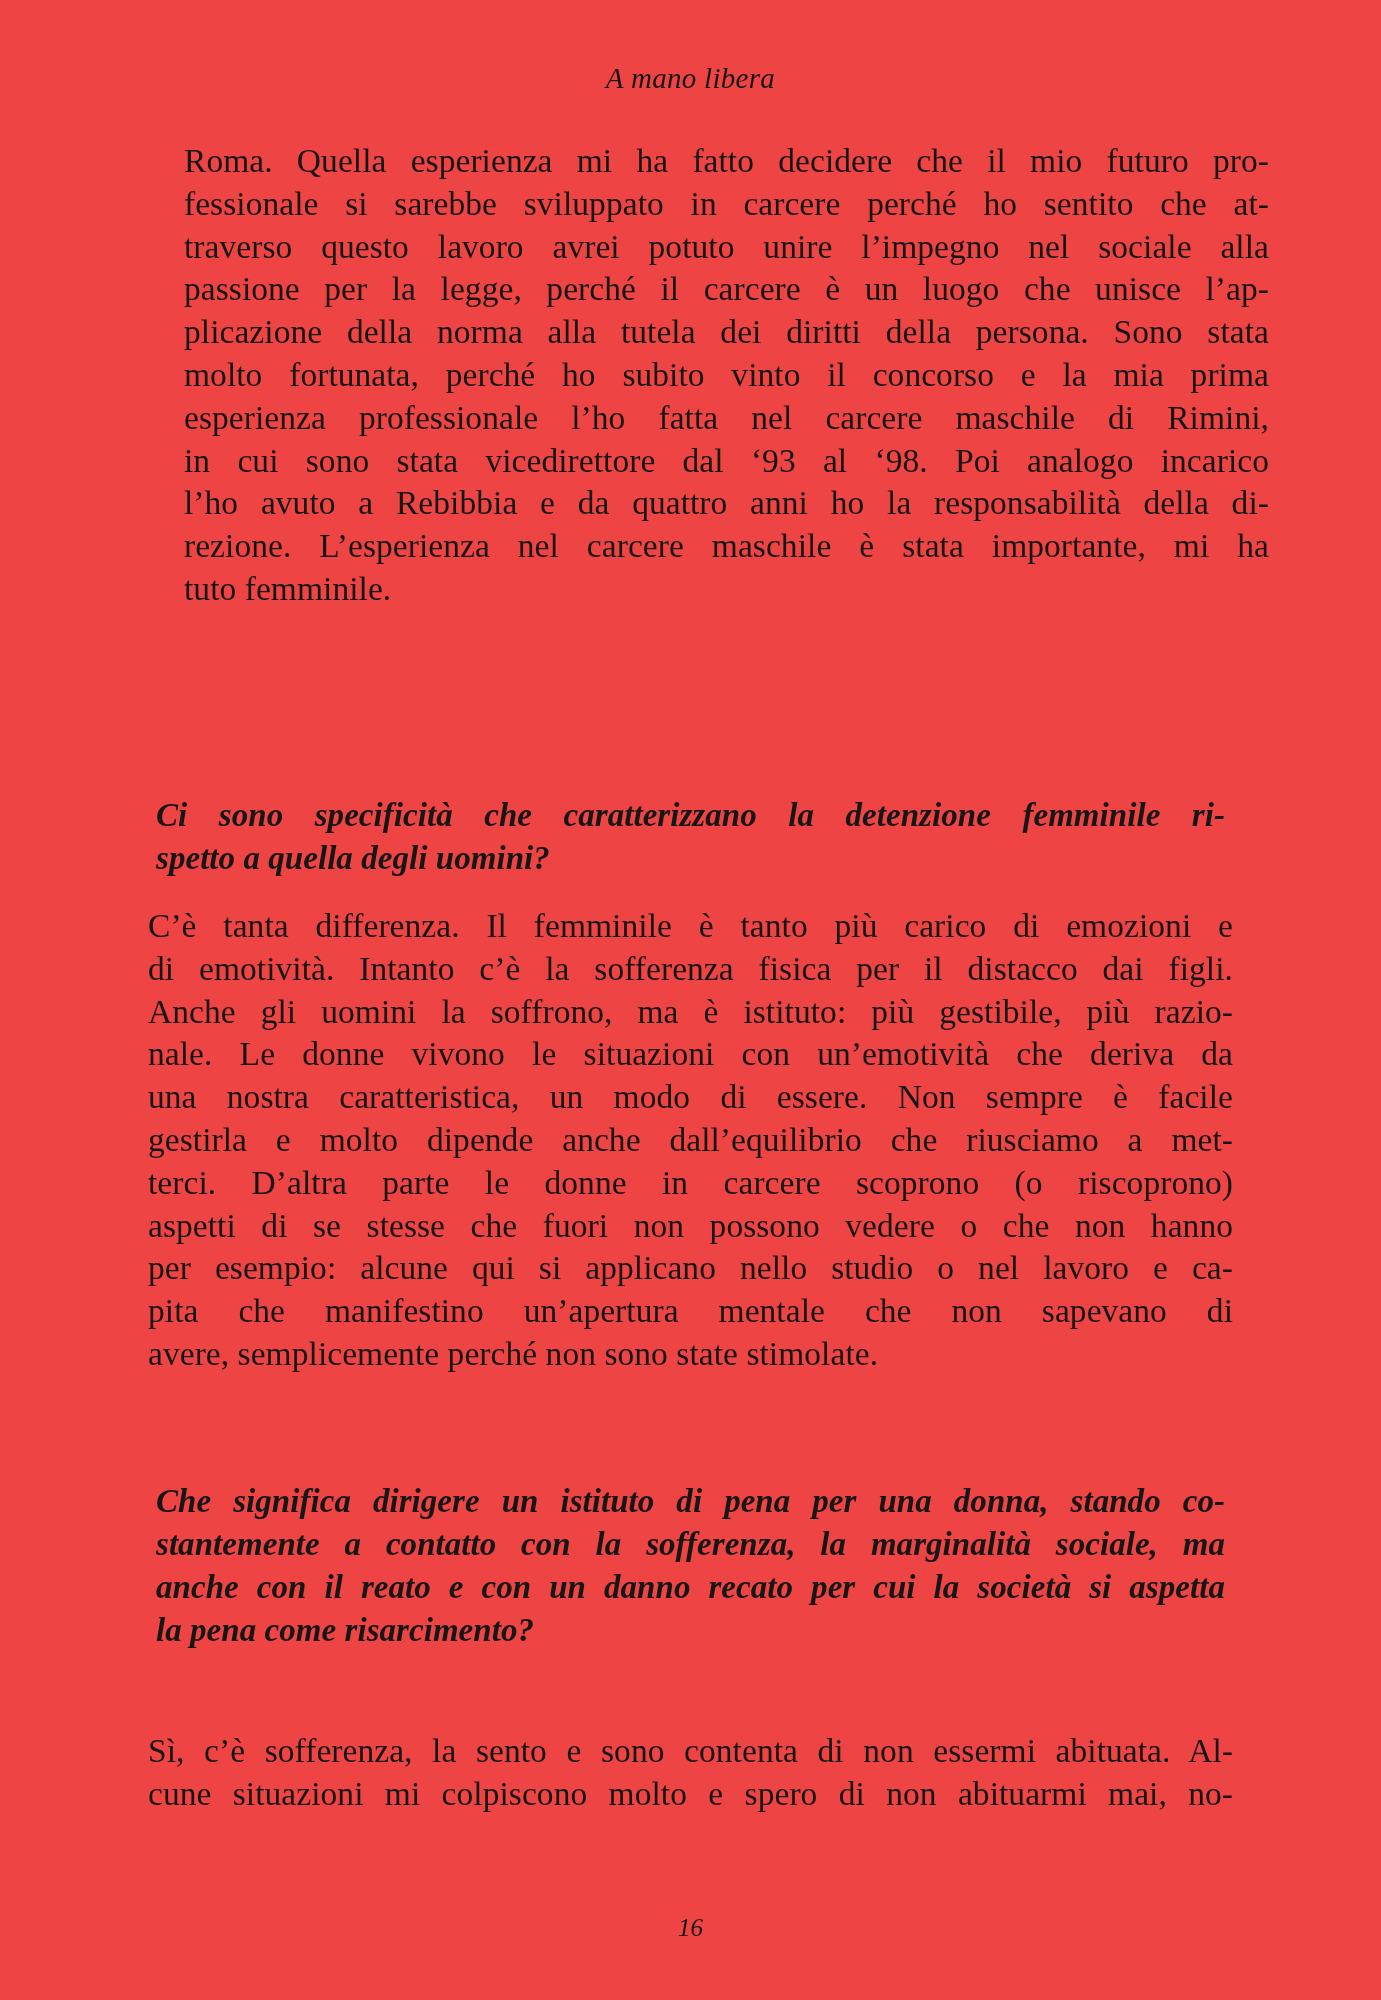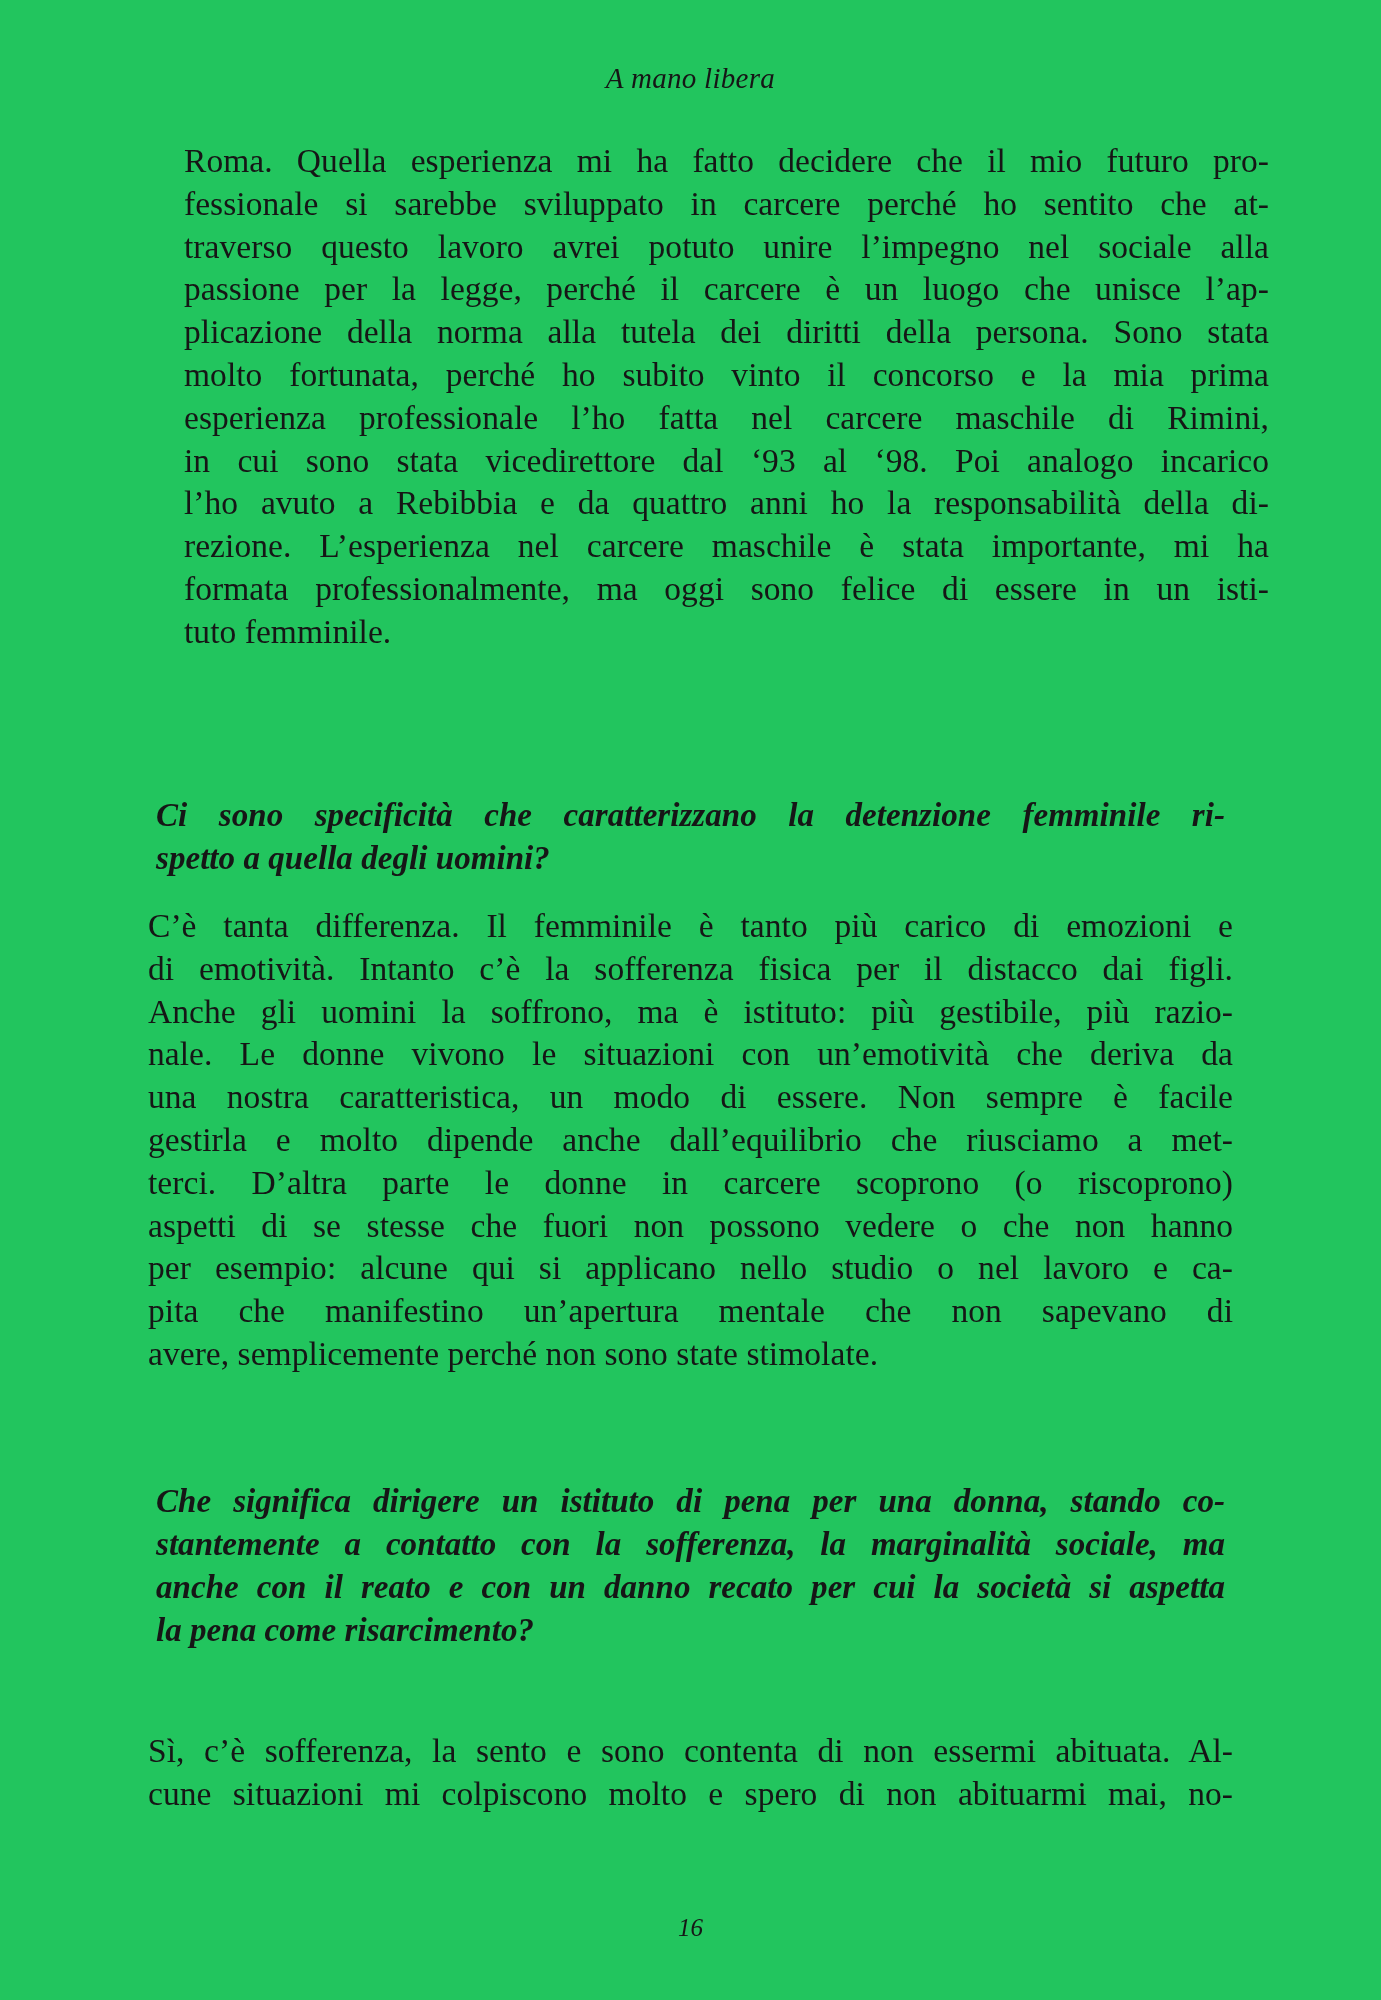--- a/index.html
+++ b/index.html
@@ -4,21 +4,21 @@
 <style>
   html, body {
     margin: 0;
     padding: 0;
     background: #ffffff;
   }
   .page {
     position: relative;
     width: 1381px;
     height: 2000px;
-    background: #22c55e;
+    background: #ef4444;
     margin: 0 auto;
     overflow: hidden;
     font-family: "Liberation Serif", "DejaVu Serif", serif;
     color: #161616;
   }
   .content {
     position: absolute;
     left: 148px;
     top: 0;
     width: 1085px;
@@ -101,21 +101,20 @@
         <span class="line">Roma. Quella esperienza mi ha fatto decidere che il mio futuro pro-</span>
         <span class="line">fessionale si sarebbe sviluppato in carcere perché ho sentito che at-</span>
         <span class="line">traverso questo lavoro avrei potuto unire l’impegno nel sociale alla</span>
         <span class="line">passione per la legge, perché il carcere è un luogo che unisce l’ap-</span>
         <span class="line">plicazione della norma alla tutela dei diritti della persona. Sono stata</span>
         <span class="line">molto fortunata, perché ho subito vinto il concorso e la mia prima</span>
         <span class="line">esperienza professionale l’ho fatta nel carcere maschile di Rimini,</span>
         <span class="line">in cui sono stata vicedirettore dal ‘93 al ‘98. Poi analogo incarico</span>
         <span class="line">l’ho avuto a Rebibbia e da quattro anni ho la responsabilità della di-</span>
         <span class="line">rezione. L’esperienza nel carcere maschile è stata importante, mi ha</span>
-        <span class="line">formata professionalmente, ma oggi sono felice di essere in un isti-</span>
         <span class="line last">tuto femminile.</span>
       </p>
     </div>
 
     <div class="body-block" id="block-q1" style="top:786px;">
       <h2 class="question">
         <span class="qline">Ci sono specificità che caratterizzano la detenzione femminile ri-</span>
         <span class="qline last">spetto a quella degli uomini?</span>
       </h2>
     </div>

